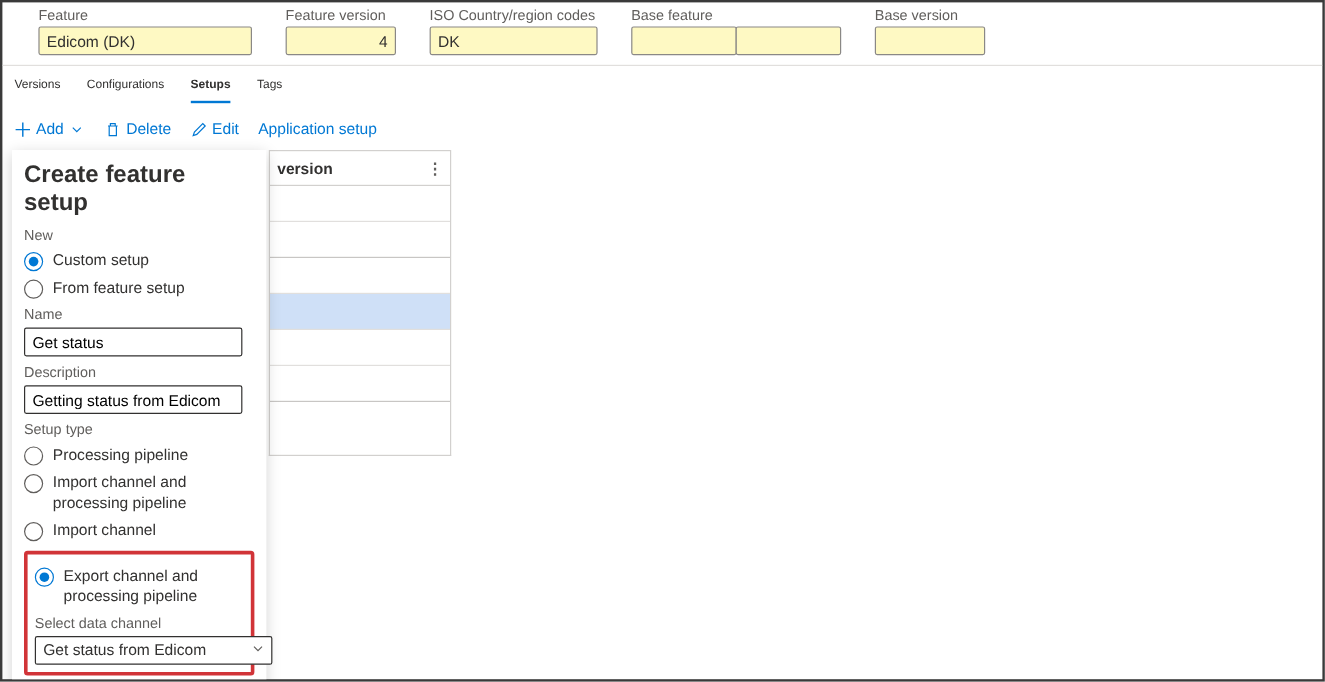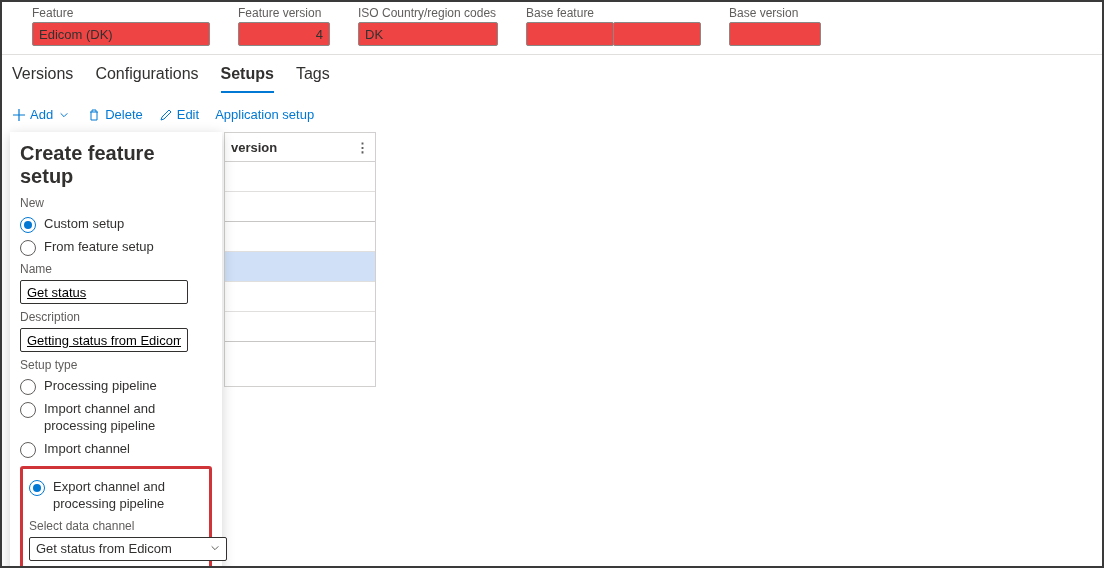--- a/index.html
+++ b/index.html
@@ -27,40 +27,40 @@
     }
     .field-label {
       font-size: 12px;
       color: #605e5c;
       margin-bottom: 2px;
     }
     .field-input {
       height: 24px;
       border: 1px solid #8a8886;
       border-radius: 2px;
-      background: #ef4444;
+      background: #fef9c3;
       padding: 0 6px;
       font-size: 13px;
       color: #323130;
     }
     .field-input.right { text-align: right; }
     .fw-feature { width: 178px; }
     .fw-version { width: 92px; }
     .fw-iso { width: 140px; }
     .fw-base1 { width: 88px; }
     .fw-base2 { width: 88px; }
     .fw-baseversion { width: 92px; }
     .split-wrap { display:flex; }
     .tabs {
       display: flex;
       gap: 22px;
       padding: 10px 10px 0 10px;
     }
     .tab {
-      font-size: 16px;
+      font-size: 10px;
       color: #323130;
       padding-bottom: 8px;
       cursor: pointer;
     }
     .tab.active {
       color: #323130;
       font-weight: 600;
       border-bottom: 2px solid #0078d4;
     }
     .toolbar {
@@ -136,28 +136,27 @@
       width: 8px;
       height: 8px;
       background: #0078d4;
       border-radius: 50%;
     }
     .radio-label {
       font-size: 13px;
       line-height: 1.3;
     }
     .text-input {
-      width: 168px;
+      width: 182px;
       height: 24px;
       border: 1px solid #323130;
       border-radius: 2px;
       padding: 0 6px;
       font-size: 13px;
       background: #fff;
-      text-decoration: underline;
     }
     .select-input {
       width: 198px;
       height: 24px;
       border: 1px solid #323130;
       border-radius: 2px;
       padding: 0 24px 0 6px;
       font-size: 13px;
       background: #fff;
       position: relative;

